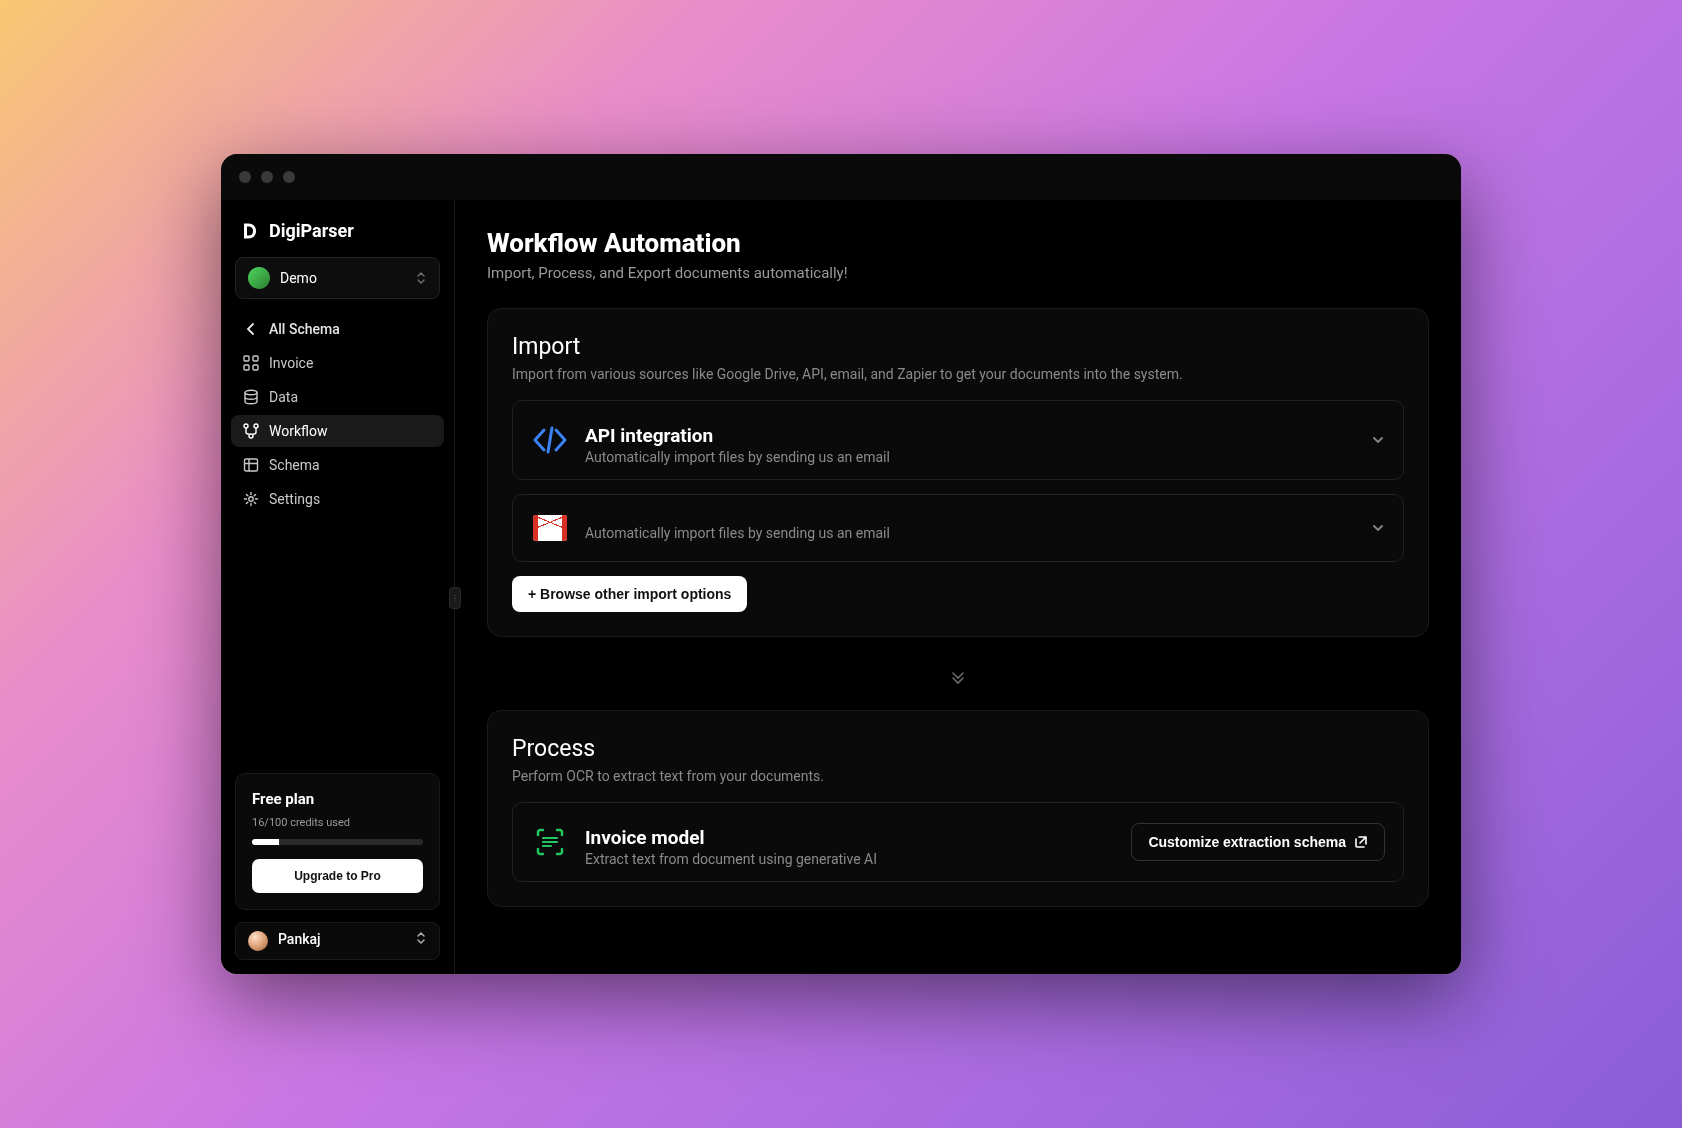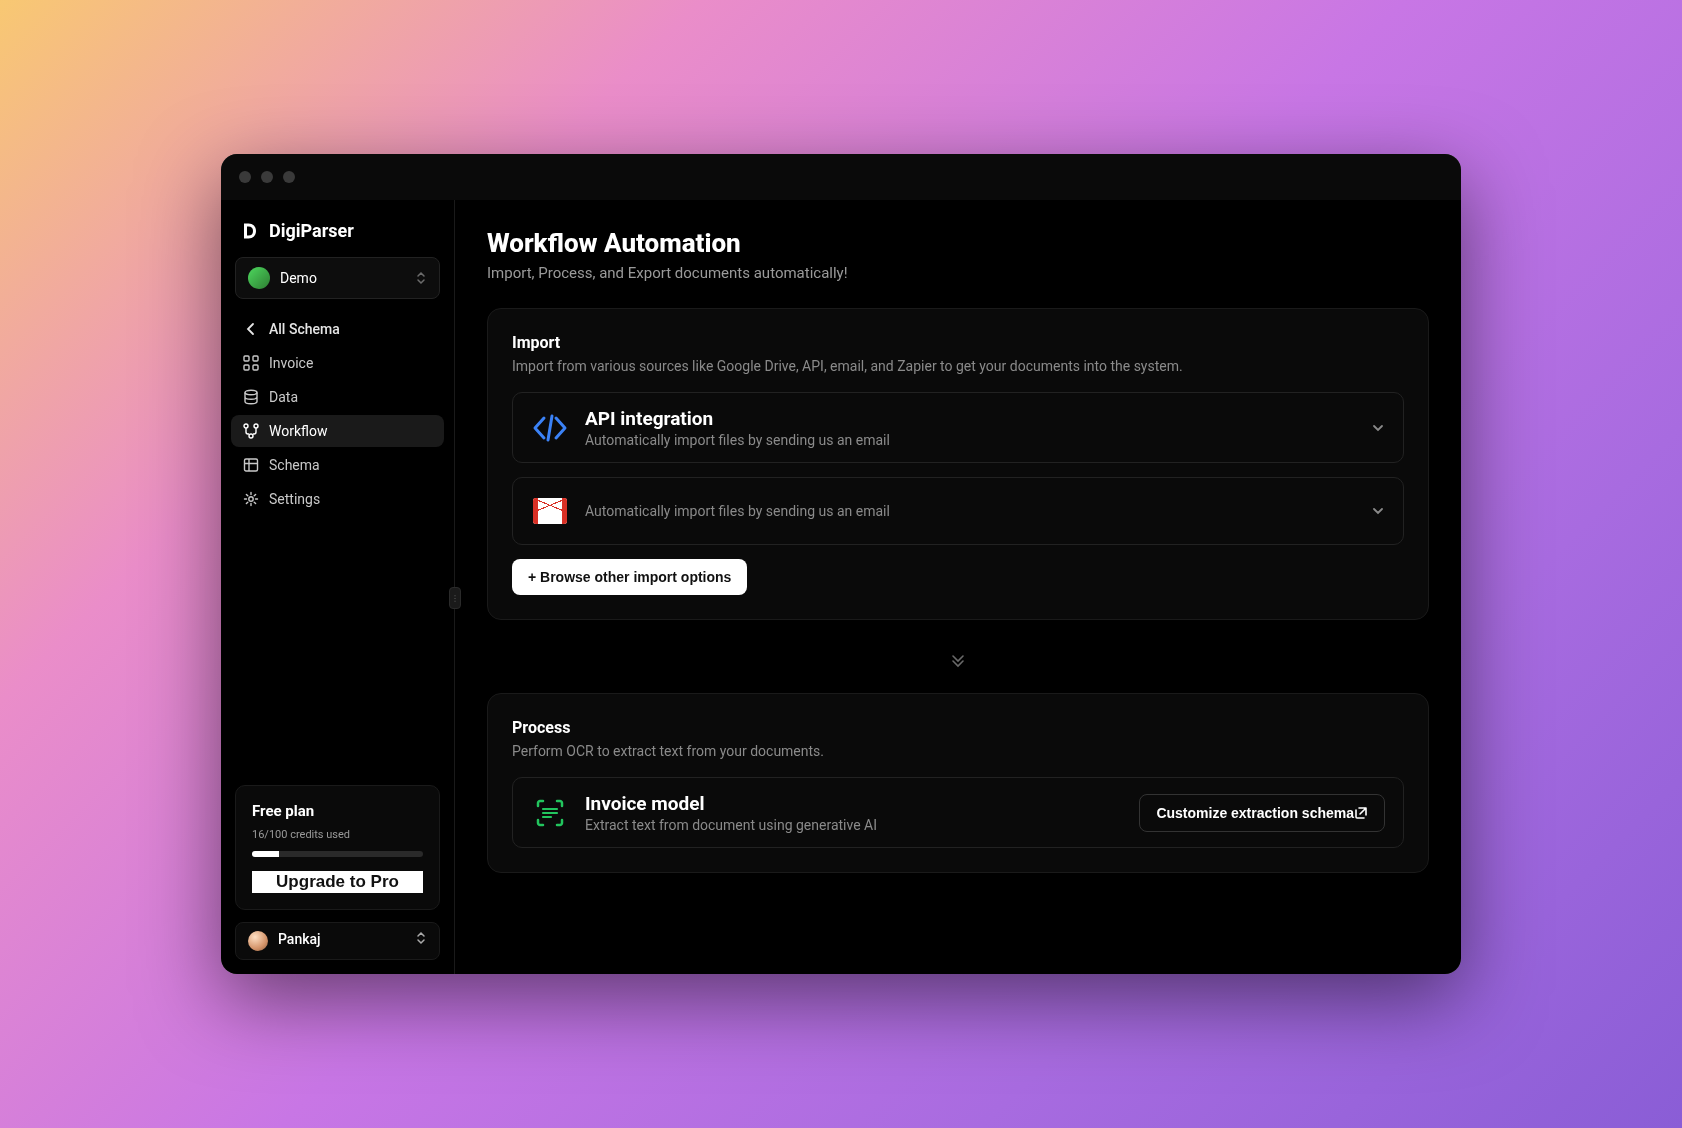--- a/index.html
+++ b/index.html
@@ -107,23 +107,23 @@
 .plan-title { color: #fff; font-weight: 700; font-size: 15px; margin-bottom: 8px; }
 .plan-credits { color: #9a9a9a; font-size: 11px; margin-bottom: 10px; }
 .progress {
   width: 100%; height: 6px; background: #2a2a2a; border-radius: 3px; overflow: hidden;
   margin-bottom: 14px;
 }
 .progress-bar { height: 100%; background: #fff; width: 16%; }
 .upgrade-btn {
   width: 100%;
   background: #fff; color: #111;
-  border: none; border-radius: 0;
-  padding: 1px 0;
-  font-size: 17px; font-weight: 600;
+  border: none; border-radius: 7px;
+  padding: 10px 0;
+  font-size: 12px; font-weight: 600;
   cursor: pointer;
 }
 .user-dropdown {
   background: #0a0a0a;
   border: 1px solid #1a1a1a;
   border-radius: 8px;
   padding: 8px 12px;
   display: flex;
   align-items: flex-start;
   gap: 10px;
@@ -155,55 +155,55 @@
 }
 .page-title { color: #fff; font-size: 26px; font-weight: 800; margin-bottom: 6px; }
 .page-subtitle { color: #9a9a9a; font-size: 15px; margin-bottom: 26px; }
 .section-card {
   background: #0a0a0a;
   border: 1px solid #1a1a1a;
   border-radius: 14px;
   padding: 24px 24px;
   margin-bottom: 18px;
 }
-.section-title { color: #fff; font-size: 16px; font-weight: 700; margin-bottom: 6px; }
+.section-title { color: #fff; font-size: 23px; font-weight: 400; margin-bottom: 6px; }
 .section-desc { color: #8a8a8a; font-size: 14px; margin-bottom: 18px; }
 .item-card {
   border: 1px solid #222;
   border-radius: 10px;
   padding: 14px 18px;
   display: flex;
   align-items: center;
   gap: 16px;
   margin-bottom: 14px;
   cursor: pointer;
 }
 .item-icon {
   width: 38px; height: 38px; display:flex; align-items:center; justify-content:center;
   border-radius: 6px;
 }
-.item-body { flex: 1; }
+.item-body { flex: 1; margin-top: 9px; }
 .item-title { color: #fff; font-size: 19px; font-weight: 700; margin-bottom: 2px; }
 .item-desc { color: #8a8a8a; font-size: 14px; }
 .item-chev { color: #8a8a8a; }
 .browse-btn {
   background: #fff; color: #111;
   border: none; border-radius: 8px;
   padding: 10px 16px;
   font-size: 14px; font-weight: 600;
   cursor: pointer;
 }
 .divider-arrow {
   text-align: center;
   color: #6a6a6a;
   padding: 14px 0 22px 0;
   font-size: 13px;
 }
 .customize-btn {
-  display: flex; align-items: center; 
+  display: flex; align-items: center; gap: 8px;
   border: 1px solid #333;
   background: transparent;
   color: #fff;
   border-radius: 8px;
   padding: 10px 16px;
   font-size: 14px; font-weight: 600;
   cursor: pointer;
 }
 .gmail-icon {
   width: 34px; height: 26px;

